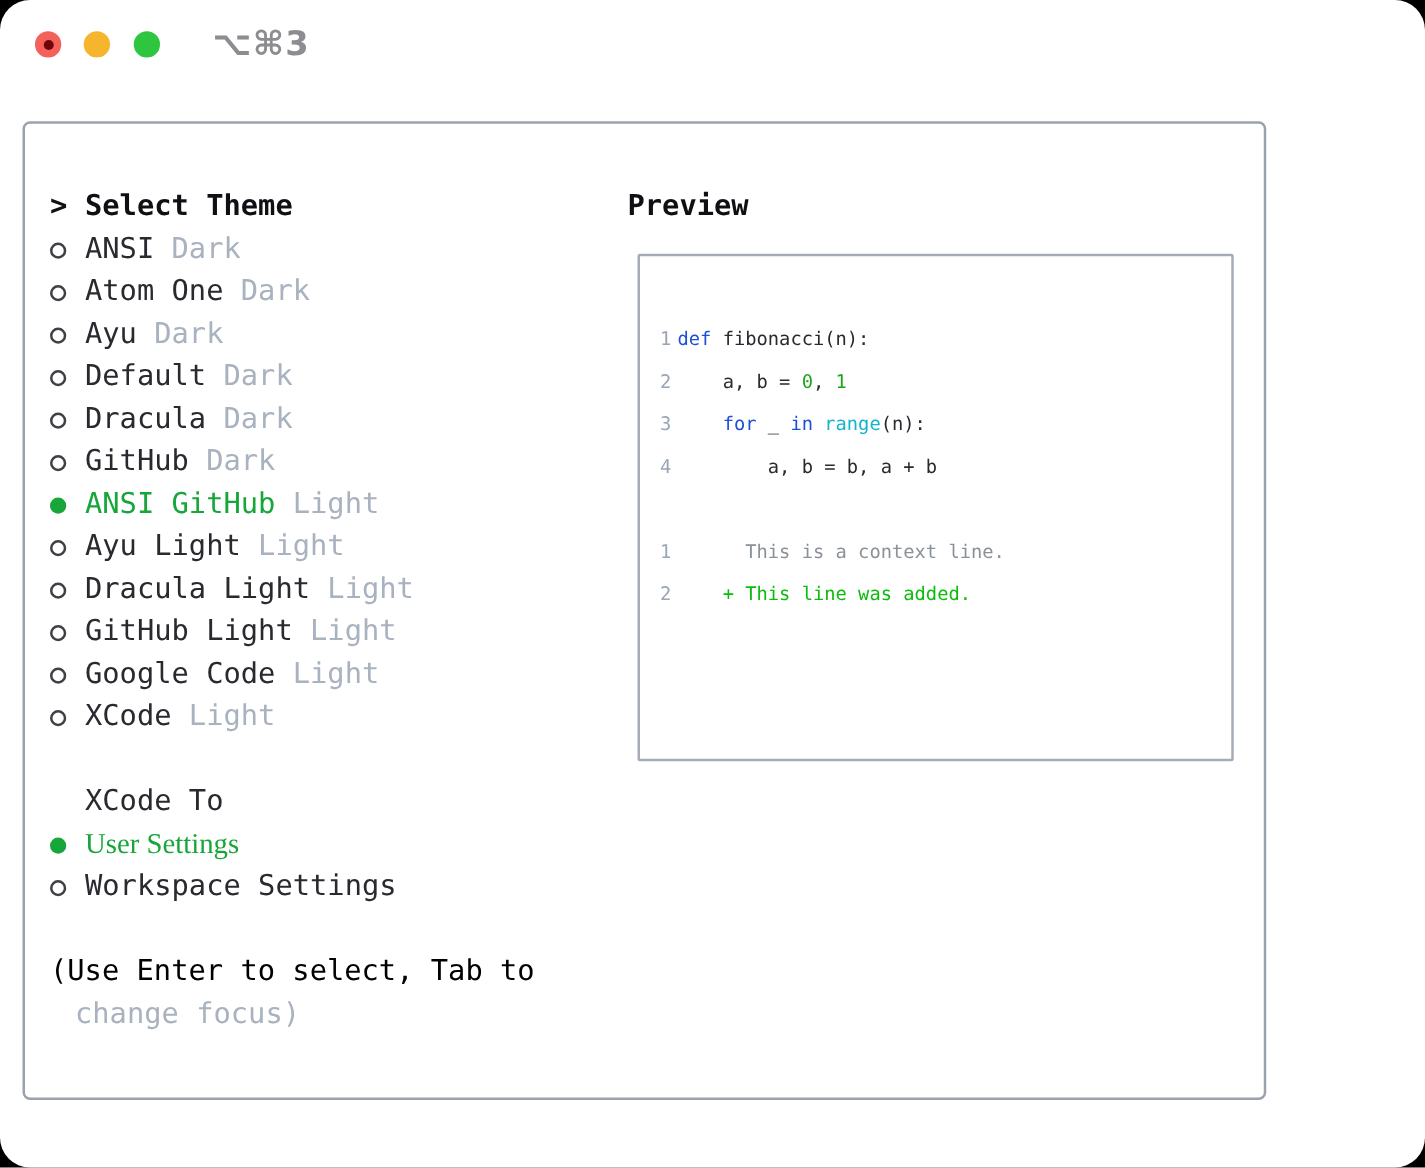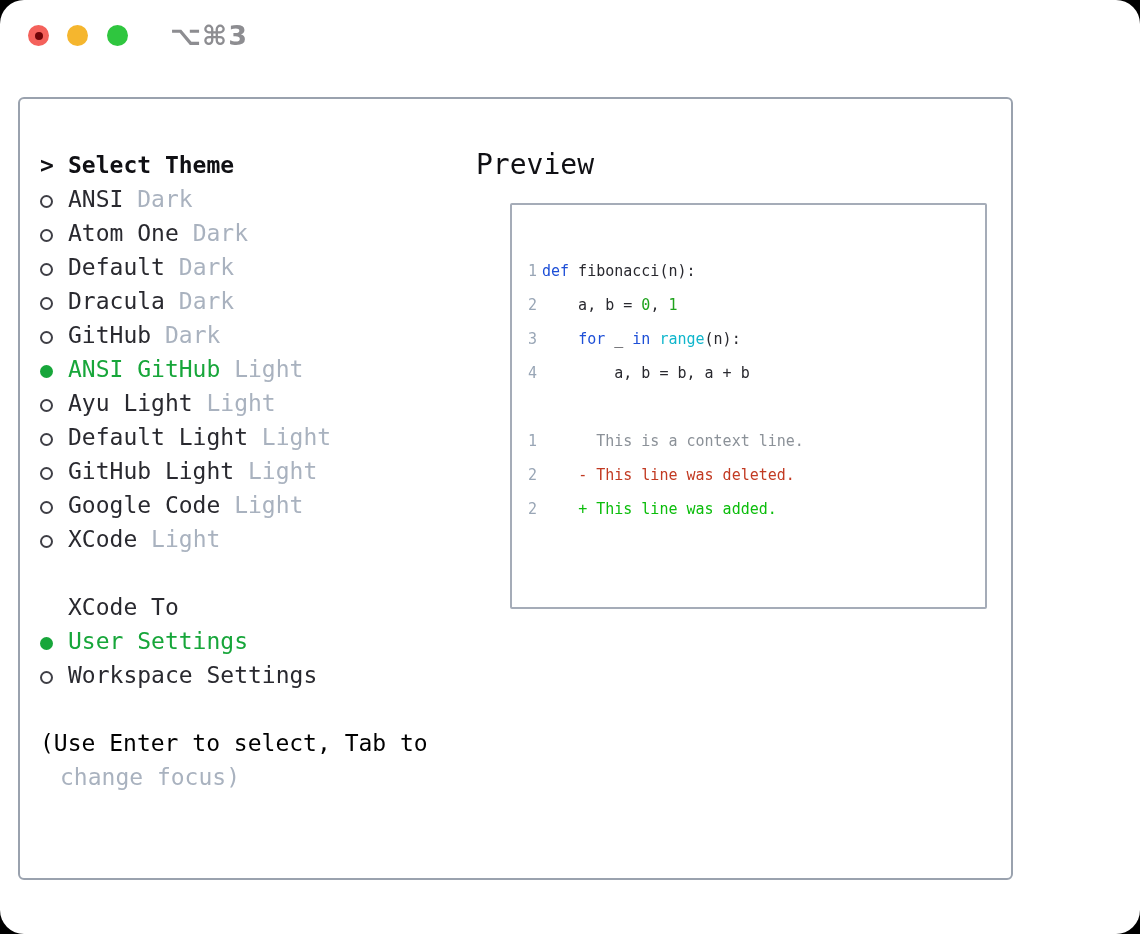--- a/index.html
+++ b/index.html
@@ -35,22 +35,22 @@
   .row{height:34px;line-height:34px;font-size:23px;white-space:pre;color:#29292f;}
   .row .mark{display:inline-block;width:28px;vertical-align:top;}
   .dot{display:inline-block;width:13px;height:13px;border-radius:50%;
        box-sizing:border-box;vertical-align:-1px;}
   .dot.open{border:2px solid #3f3f46;background:transparent;}
   .prompt{font-weight:bold;color:#101014;}
   .hdr{font-weight:bold;color:#101014;}
   .indent2{display:inline-block;width:28px;}
   
   .preview-title{
-    position:absolute;left:456px;top:49px;height:34px;line-height:34px;
-    font-size:28px;font-weight:normal;color:#101014;
+    position:absolute;left:482px;top:49px;height:34px;line-height:34px;
+    font-size:23px;font-weight:bold;color:#101014;
   }
   .preview-box{
     position:absolute;left:490px;top:104px;width:477px;height:406px;
     border:2px solid #a5acb8;border-radius:2px;background:#fff;box-sizing:border-box;
   }
   .codewrap{position:absolute;left:16px;top:49px;right:4px;}
   .cl{height:34px;line-height:34px;font-size:15px;white-space:pre;}
   .cl .ln{display:inline-block;width:14px;}
 </style>
 </head>
@@ -68,55 +68,55 @@
   <div class="shortcut">⌥⌘3</div>
 
   <div class="panel">
 
     <div class="col-left">
       <div class="row"><span class="mark prompt"><span>&gt;</span></span><span class="hdr">Select Theme</span></div>
 
       <div id="theme-list">
           <div class="row"><span class="mark"><i class="dot open"></i></span><span>ANSI</span><span style="color: rgb(169, 178, 191);"> Dark</span></div>
           <div class="row"><span class="mark"><i class="dot open"></i></span><span>Atom One</span><span style="color: rgb(169, 178, 191);"> Dark</span></div>
+          <div class="row"><span class="mark"><i class="dot open"></i></span><span>Ayu</span><span style="color: rgb(169, 178, 191);"> Dark</span></div>
           <div class="row"><span class="mark"><i class="dot open"></i></span><span>Default</span><span style="color: rgb(169, 178, 191);"> Dark</span></div>
           <div class="row"><span class="mark"><i class="dot open"></i></span><span>Dracula</span><span style="color: rgb(169, 178, 191);"> Dark</span></div>
           <div class="row"><span class="mark"><i class="dot open"></i></span><span>GitHub</span><span style="color: rgb(169, 178, 191);"> Dark</span></div>
           <div class="row"><span class="mark"><i class="dot" style="background: rgb(23, 166, 58);"></i></span><span style="color: rgb(23, 166, 58);">ANSI GitHub</span><span style="color: rgb(169, 178, 191);"> Light</span></div>
           <div class="row"><span class="mark"><i class="dot open"></i></span><span>Ayu Light</span><span style="color: rgb(169, 178, 191);"> Light</span></div>
-          <div class="row"><span class="mark"><i class="dot open"></i></span><span>Default Light</span><span style="color: rgb(169, 178, 191);"> Light</span></div>
+          <div class="row"><span class="mark"><i class="dot open"></i></span><span>Dracula Light</span><span style="color: rgb(169, 178, 191);"> Light</span></div>
           <div class="row"><span class="mark"><i class="dot open"></i></span><span>GitHub Light</span><span style="color: rgb(169, 178, 191);"> Light</span></div>
           <div class="row"><span class="mark"><i class="dot open"></i></span><span>Google Code</span><span style="color: rgb(169, 178, 191);"> Light</span></div>
           <div class="row"><span class="mark"><i class="dot open"></i></span><span>XCode</span><span style="color: rgb(169, 178, 191);"> Light</span></div>
         </div>
 
       <div class="row"> </div>
 
       <div class="row"><span class="indent2"></span><span>XCode To</span></div>
 
       <div id="apply-list">
-          <div class="row"><span class="mark"><i class="dot" style="background: rgb(23, 166, 58);"></i></span><span style="color: rgb(23, 166, 58);">User Settings</span></div>
+          <div class="row"><span class="mark"><i class="dot" style="background: rgb(23, 166, 58);"></i></span><span style="color: rgb(23, 166, 58); font-family: Liberation Serif, serif;">User Settings</span></div>
           <div class="row"><span class="mark"><i class="dot open"></i></span><span>Workspace Settings</span></div>
         </div>
 
       <div class="row"> </div>
 
       <div class="row" style="color: #000000;">(Use Enter to select, Tab to</div>
       <div class="row" style="color: rgb(169, 178, 191); margin-left: 20px;">change focus)</div>
     </div>
 
     <div class="preview-title">Preview</div>
 
     <div class="preview-box">
       <div class="codewrap" id="code-lines">
           <div class="cl"><span class="ln" style="color: rgb(153, 166, 182);">1</span><span style="color: rgb(29, 79, 215);">def</span><span style="color: rgb(41, 41, 47);"> fibonacci(n):</span></div>
           <div class="cl"><span class="ln" style="color: rgb(153, 166, 182);">2</span><span style="color: rgb(41, 41, 47);">    a, b = </span><span style="color: rgb(31, 163, 29);">0</span><span style="color: rgb(41, 41, 47);">, </span><span style="color: rgb(31, 163, 29);">1</span></div>
           <div class="cl"><span class="ln" style="color: rgb(153, 166, 182);">3</span><span style="color: rgb(41, 41, 47);">    </span><span style="color: rgb(29, 79, 215);">for</span><span style="color: rgb(41, 41, 47);"> _ </span><span style="color: rgb(29, 79, 215);">in</span><span style="color: rgb(41, 41, 47);"> </span><span style="color: rgb(16, 182, 204);">range</span><span style="color: rgb(41, 41, 47);">(n):</span></div>
           <div class="cl"><span class="ln" style="color: rgb(153, 166, 182);">4</span><span style="color: rgb(41, 41, 47);">        a, b = b, a + b</span></div>
           <div class="cl"><span class="ln" style="color: rgb(153, 166, 182);"></span> </div>
           <div class="cl"><span class="ln" style="color: rgb(153, 166, 182);">1</span><span style="color: rgb(139, 145, 152);">      This is a context line.</span></div>
-          <div class="cl"><span class="ln" style="color: rgb(153, 166, 182);">2</span><span style="color: rgb(41, 41, 47);">    </span><span style="color: rgb(194, 58, 34);">- This line was deleted.</span></div>
           <div class="cl"><span class="ln" style="color: rgb(153, 166, 182);">2</span><span style="color: rgb(41, 41, 47);">    </span><span style="color: rgb(11, 189, 11);">+ This line was added.</span></div>
         </div>
     </div>
 
   </div>
 </div>
 
 </body></html>

